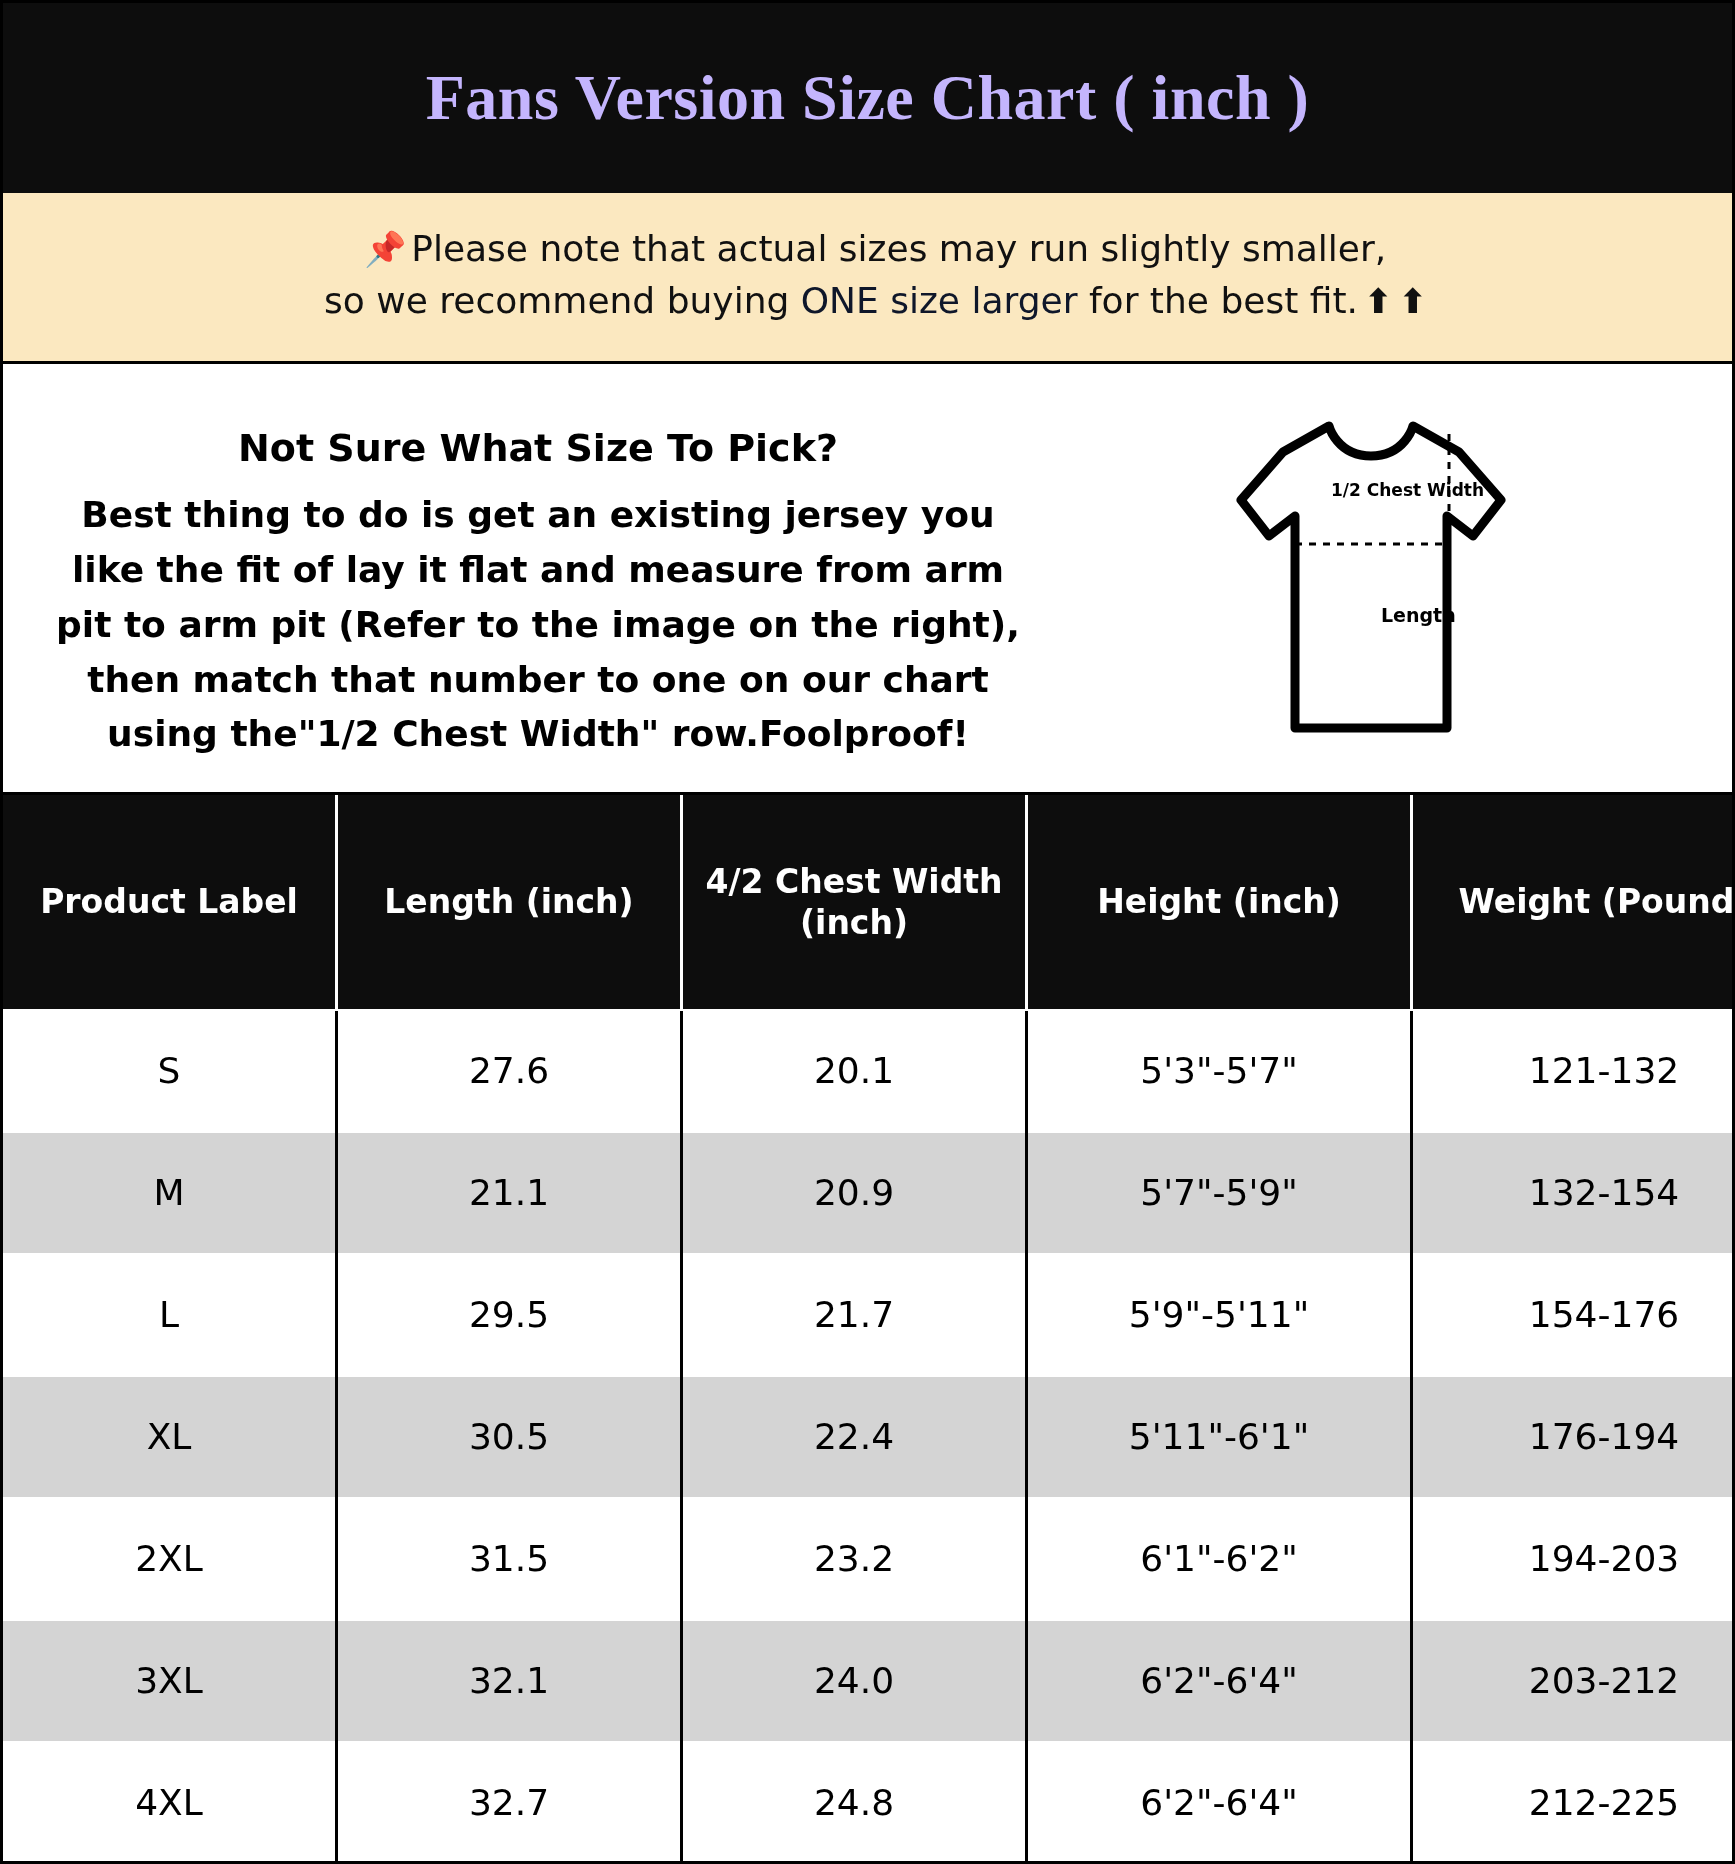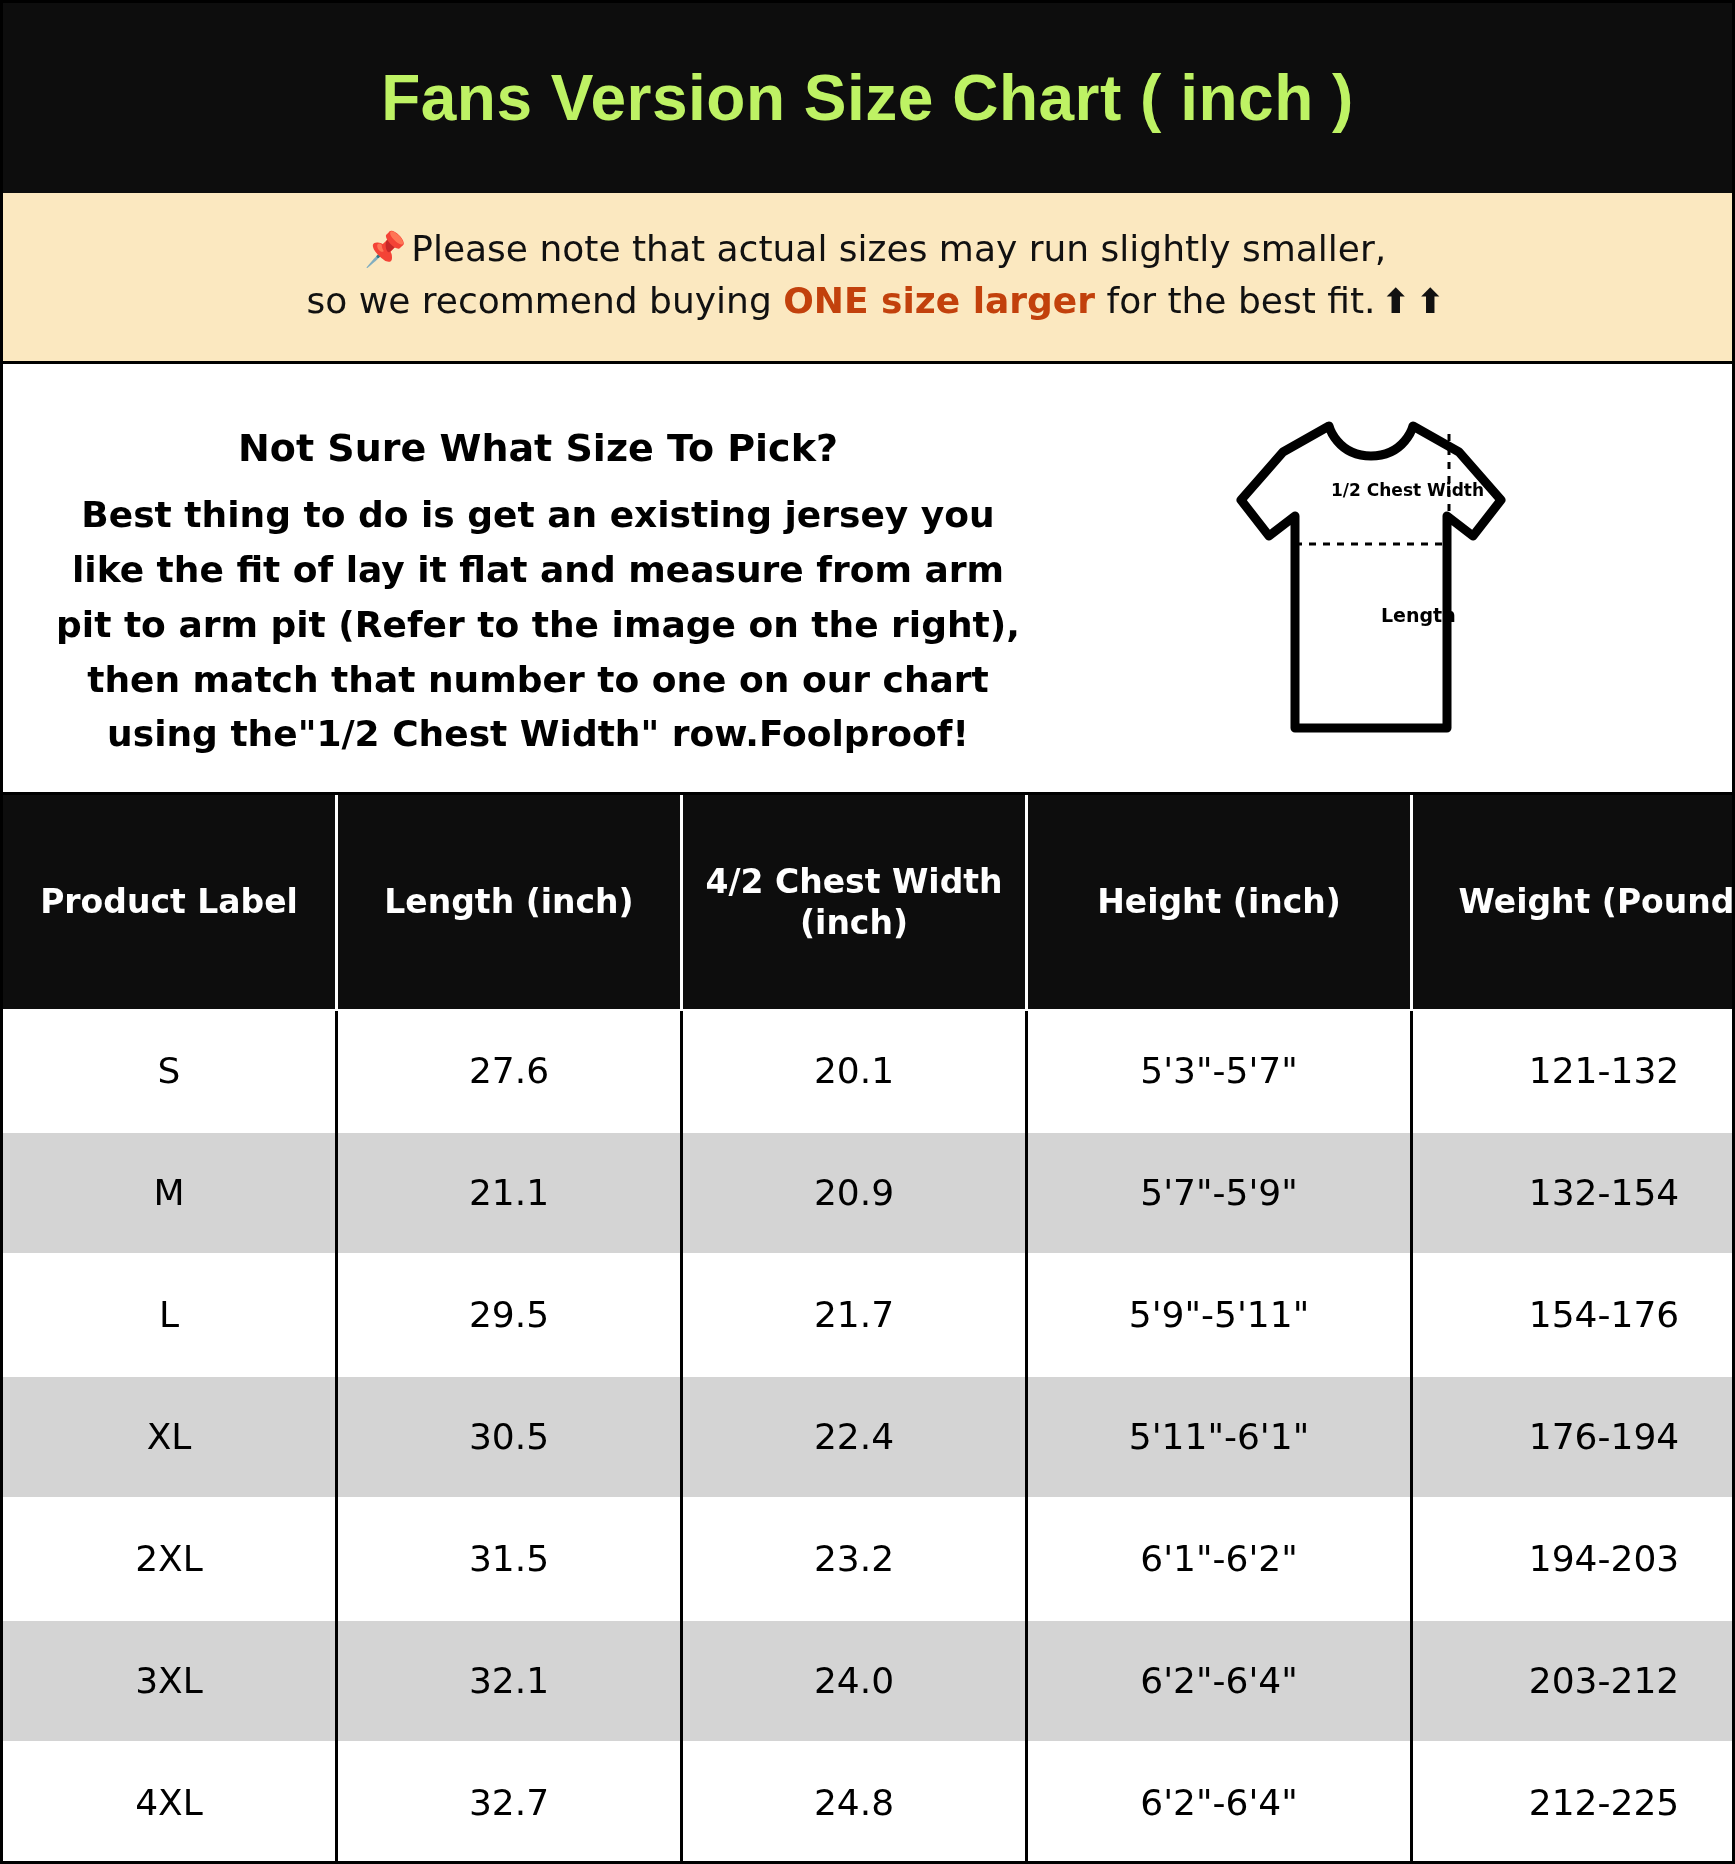--- a/index.html
+++ b/index.html
@@ -27,22 +27,22 @@
   
   .header-bar {
     background: #0d0d0d;
     height: 190px;
     display: flex;
     align-items: center;
     justify-content: center;
     flex: none;
   }
   .header-title {
-    color: #bef264;
-    font-family: Liberation Sans, sans-serif;
+    color: #c4b5fd;
+    font-family: Liberation Serif, serif;
     font-weight: bold;
     font-size: 64px;
     letter-spacing: 0.5px;
     text-align: center;
     line-height: 1.1;
   }
 
   
   .note-band {
     background: #fbe8c0;
@@ -57,22 +57,22 @@
     color: #111111;
     line-height: 1.45;
     white-space: nowrap;
   }
   .pin {
     color: #e01b1b;
     font-size: 34px;
     margin-right: 4px;
   }
   .emph-red {
-    color: #c2410c;
-    font-weight: bold;
+    color: #0f172a;
+    font-weight: normal;
   }
   .arrow-up {
     font-weight: bold;
     font-size: 34px;
     margin-left: 6px;
   }
 
   
   .info-section {
     display: flex;

